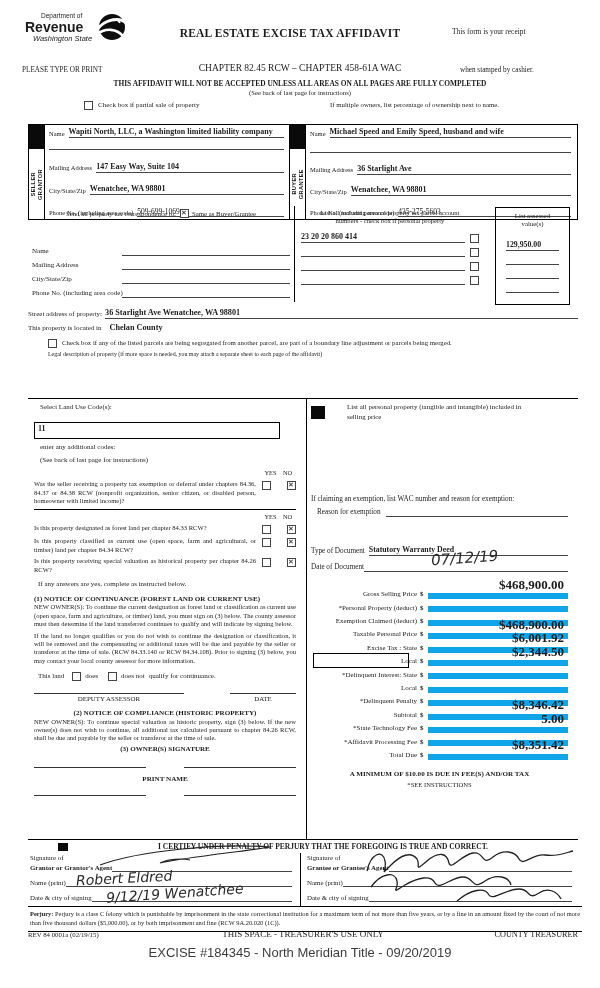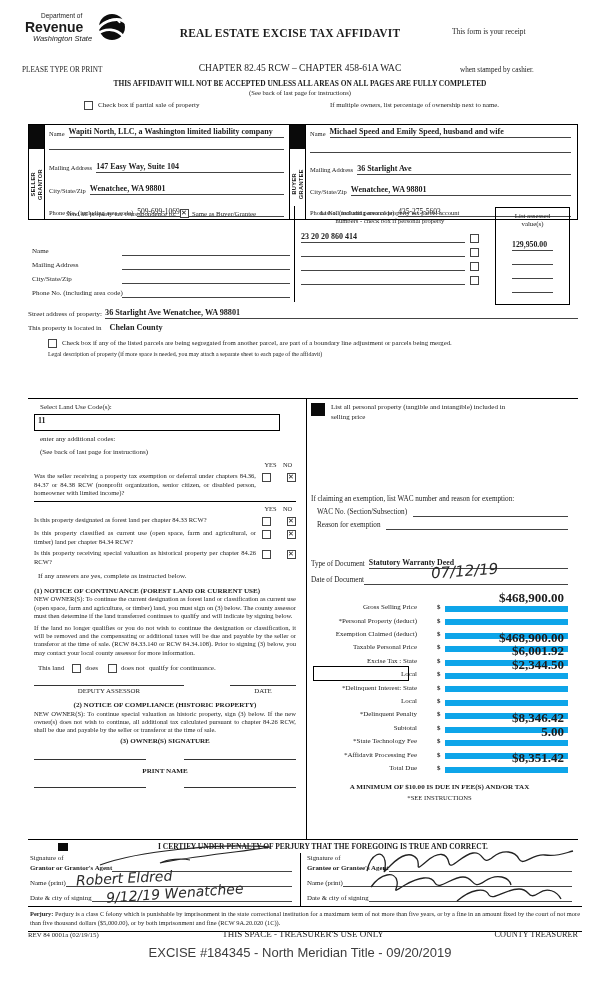--- a/index.html
+++ b/index.html
@@ -19,21 +19,21 @@
   .party{border:1.5px solid #000;display:flex;}
   .rail{width:15px;display:flex;flex-direction:column;border-right:1px solid #000;}
   .lbl{white-space:nowrap;}
   .q{display:flex;margin-top:3px;}
   .qtxt{flex:1;padding-right:6px;}
   .qboxes{width:34px;display:flex;justify-content:space-between;align-items:flex-start;flex:none;padding-top:1px;}
   .yesno{display:flex;justify-content:flex-end;}
   .yesno span{width:17px;text-align:center;font-size:6.4px;}
   .ntext{font-size:6.55px;line-height:1.28;text-align:justify;}
   .prow{display:flex;align-items:flex-end;height:13.4px;position:relative;}
-  .plabel{width:106px;text-align:right;padding-right:20px;font-size:7px;white-space:nowrap;}
+  .plabel{width:106px;text-align:right;padding-right:3px;font-size:7px;white-space:nowrap;}
   .pdollar{width:8px;font-weight:bold;}
   .pval{flex:1;border-bottom:6px solid #0ea5e9;text-align:right;font-weight:bold;font-size:13px;padding-right:4px;}
   .pbox{position:absolute;left:2px;top:0px;width:94px;height:13px;border:1.2px solid #000;}
   .sig-l1{font-size:6.8px;}
   .corr-hd{font-size:6.6px;text-align:center;line-height:1.2;}
   svg{display:block;}
 </style>
 </head>
 <body>
 
@@ -177,21 +177,21 @@
           <span class="fill"></span>
           <span class="cb" style="margin-left:5px;"></span>
         </div>
       <div class="row" style="height:14px;">
           <span class="fill"></span>
           <span class="cb" style="margin-left:5px;"></span>
         </div>
     </div>
 
     <div style="flex:1;padding:1px 8px 4px 10px;">
-      <div style="border:1px solid #000;height:88px;padding:4px 16px;display:flex;flex-direction:column;">
+      <div style="border:1px solid #000;height:88px;padding:4px 10px;display:flex;flex-direction:column;">
         <div class="c" style="font-size:6.8px;">List assessed value(s)</div>
         <div style="height:8px;"></div>
         <div class="row" style="height:14px;">
             <span class="fill b" style="font-size:7.8px;">129,950.00</span>
           </div>
         <div class="row" style="height:14px;">
             <span class="fill"></span>
           </div>
         <div class="row" style="height:14px;">
             <span class="fill"></span>
@@ -216,21 +216,21 @@
       <span class="cb"></span>
       <span style="margin-left:5px;font-size:6.8px;">Check box if any of the listed parcels are being segregated from another parcel, are part of a boundary line adjustment or parcels being merged.</span>
     </div>
     <div style="margin-top:3px;margin-left:20px;font-size:5.9px;">Legal description of property (if more space is needed, you may attach a separate sheet to each page of the affidavit)</div>
   </div>
 
   <div class="abs" style="left:28px;top:398px;width:550px;height:441px;display:flex;border-top:1px solid #000;">
 
     <div style="width:262px;padding:4px 10px 0 6px;display:flex;flex-direction:column;">
       <div style="font-size:7px;margin-left:6px;">Select Land Use Code(s):</div>
-      <div style="border:1.5px solid #000;height:13px;margin-top:2px;width:238px;padding:1px 3px;">
+      <div style="border:1.5px solid #000;height:13px;margin-top:10px;width:238px;padding:1px 3px;">
         <span class="b" style="font-size:8px;">11</span>
       </div>
       <div style="font-size:7px;margin-top:4px;margin-left:6px;">enter any additional codes:</div>
       <div style="font-size:7px;margin-top:4px;margin-left:6px;">(See back of last page for instructions)</div>
 
       <div class="yesno" style="margin-top:5px;">
         <span>YES</span>
         <span>NO</span>
       </div>
       <div class="q">
@@ -300,32 +300,28 @@
       </div>
       <div class="b c" style="font-size:7.1px;margin-top:7px;">PRINT NAME</div>
       <div style="display:flex;margin-top:12px;">
         <div style="width:112px;border-top:1px solid #333;"></div>
         <div style="flex:1;"></div>
         <div style="width:112px;border-top:1px solid #333;"></div>
       </div>
     </div>
 
     <div style="flex:1;border-left:1px solid #000;padding:4px 10px 0 4px;display:flex;flex-direction:column;position:relative;">
-      <div style="display:flex;align-items:flex-start;">
+      <div style="display:flex;align-items:center;gap:16px;">
         <div class="blk" style="width:14px;height:13px;flex:none;"></div>
         <div style="margin-left:6px;font-size:7px;line-height:1.4;width:190px;">List all personal property (tangible and intangible) included in selling price</div>
       </div>
 
       <div style="height:72px;"></div>
 
       <div style="font-size:7.2px;">If claiming an exemption, list WAC number and reason for exemption:</div>
-      <div class="row" style="height:13px;">
-        <span class="lbl" style="font-size:7.2px;margin-left:6px;">WAC No. (Section/Subsection)</span>
-        <span class="fill" style="margin-left:6px;"></span>
-      </div>
       <div class="row" style="height:13px;">
         <span class="lbl" style="font-size:7.2px;margin-left:6px;">Reason for exemption</span>
         <span class="fill" style="margin-left:6px;"></span>
       </div>
 
       <div style="height:26px;"></div>
 
       <div class="row" style="height:13px;">
         <span class="lbl" style="font-size:7.2px;">Type of Document</span>
         <span class="fill b" style="margin-left:4px;font-size:7.8px;">Statutory Warranty Deed</span>

